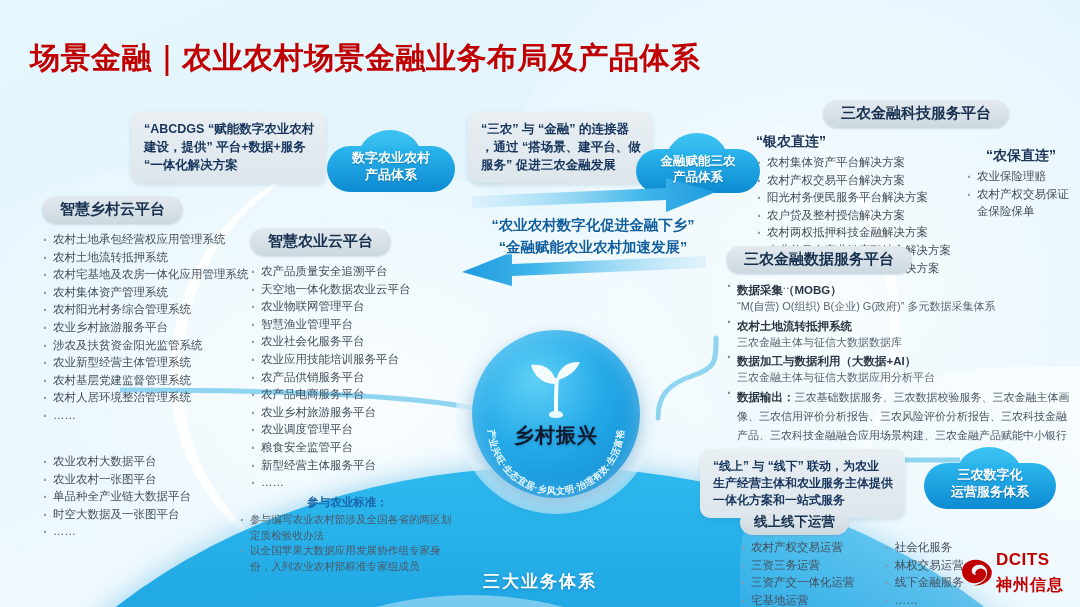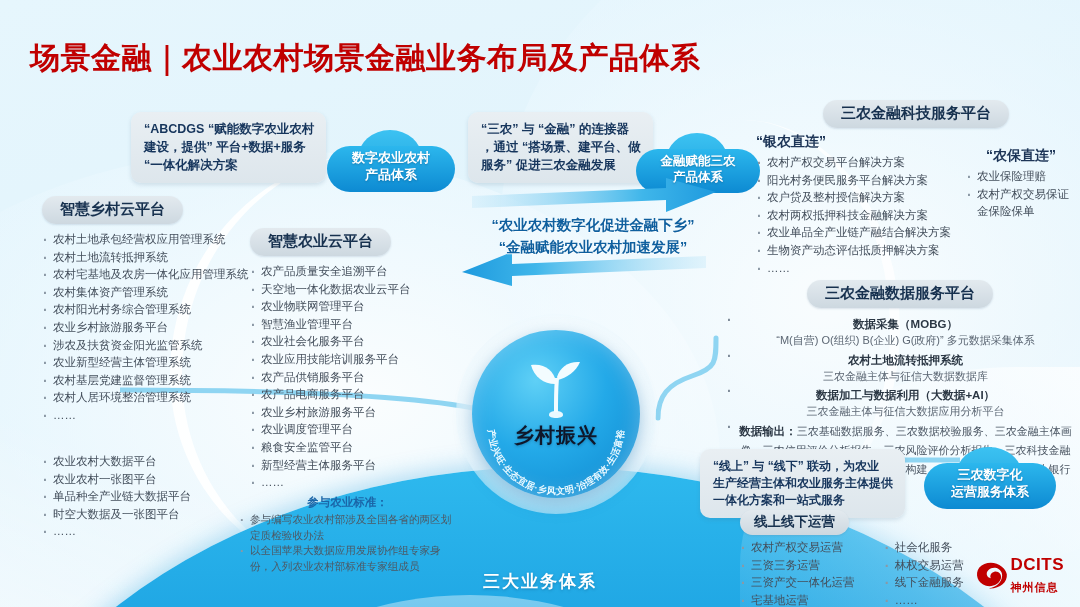--- a/index.html
+++ b/index.html
@@ -171,21 +171,21 @@
   .note .nh { text-align:center; font-weight:bold; color:#1b66a8; font-size:11.5px; margin-bottom:2px; }
   .note ul { list-style:none; }
   .note li { position:relative; padding-left:10px; font-size:10.6px; color:#4d5864; line-height:1.48; }
   .note li::before { content:"·"; position:absolute; left:0; top:-2px; color:#8b98a5; font-weight:bold; font-size:13px; }
 
   
   .logo { position:absolute; right:16px; bottom:14px; display:flex; align-items:center; gap:3px; }
   .logo .mark { width:34px; height:30px; }
   .logo .wordmark { line-height:1.02; }
   .logo .wordmark .en { color:#c00000; font-weight:bold; font-size:17px; letter-spacing:.5px; }
-  .logo .wordmark .cn { color:#c00000; font-weight:bold; font-size:11px; letter-spacing:1px;margin-top:8px; }
+  .logo .wordmark .cn { color:#c00000; font-weight:bold; font-size:16px; letter-spacing:1px;margin-top:8px; }
 
   .twocol { display:flex; gap:18px; }
 </style>
 </head>
 <body>
 
 <div class="bg-layer">
   <div class="swoosh-a"></div>
   <div class="swoosh-b"></div>
   <div class="arc-left"></div>
@@ -344,40 +344,41 @@
 </div>
 
 <div class="panel" style="left:756px; top:100px; width:320px;">
   <div style="text-align:center;">
     <div class="pill">三农金融科技服务平台</div>
   </div>
   <div class="twocol" style="margin-top:5px;">
     <div style="width:192px;">
       <div class="sub-head">“银农直连”</div>
       <ul class="bullets" style="margin-top:3px;">
+        <li>农村集体资产平台解决方案</li>
         <li>农村产权交易平台解决方案</li>
         <li>阳光村务便民服务平台解决方案</li>
         <li>农户贷及整村授信解决方案</li>
         <li>农村两权抵押科技金融解决方案</li>
         <li>农业单品全产业链产融结合解决方案</li>
         <li>生物资产动态评估抵质押解决方案</li>
         <li>……</li>
       </ul>
     </div>
     <div style="width:112px; margin-top:14px;">
       <div class="sub-head" style="text-align:center;">“农保直连”</div>
       <ul class="bullets" style="margin-top:3px;">
         <li style="white-space:normal;">农业保险理赔</li>
         <li style="white-space:normal;">农村产权交易保证金保险保单</li>
       </ul>
     </div>
   </div>
 </div>
 
-<div class="panel" style="left:726px; top:280px; width:348px;text-align:center;">
+<div class="panel" style="left:726px; top:246px; width:348px;">
   <div class="pill">三农金融数据服务平台</div>
   <ul class="kv" style="margin-top:6px;">
     <li>
       <b>数据采集（MOBG）</b>
       <div class="d">“M(自营) O(组织) B(企业) G(政府)” 多元数据采集体系</div>
     </li>
     <li>
       <b>农村土地流转抵押系统</b>
       <div class="d">三农金融主体与征信大数据数据库</div>
     </li>

